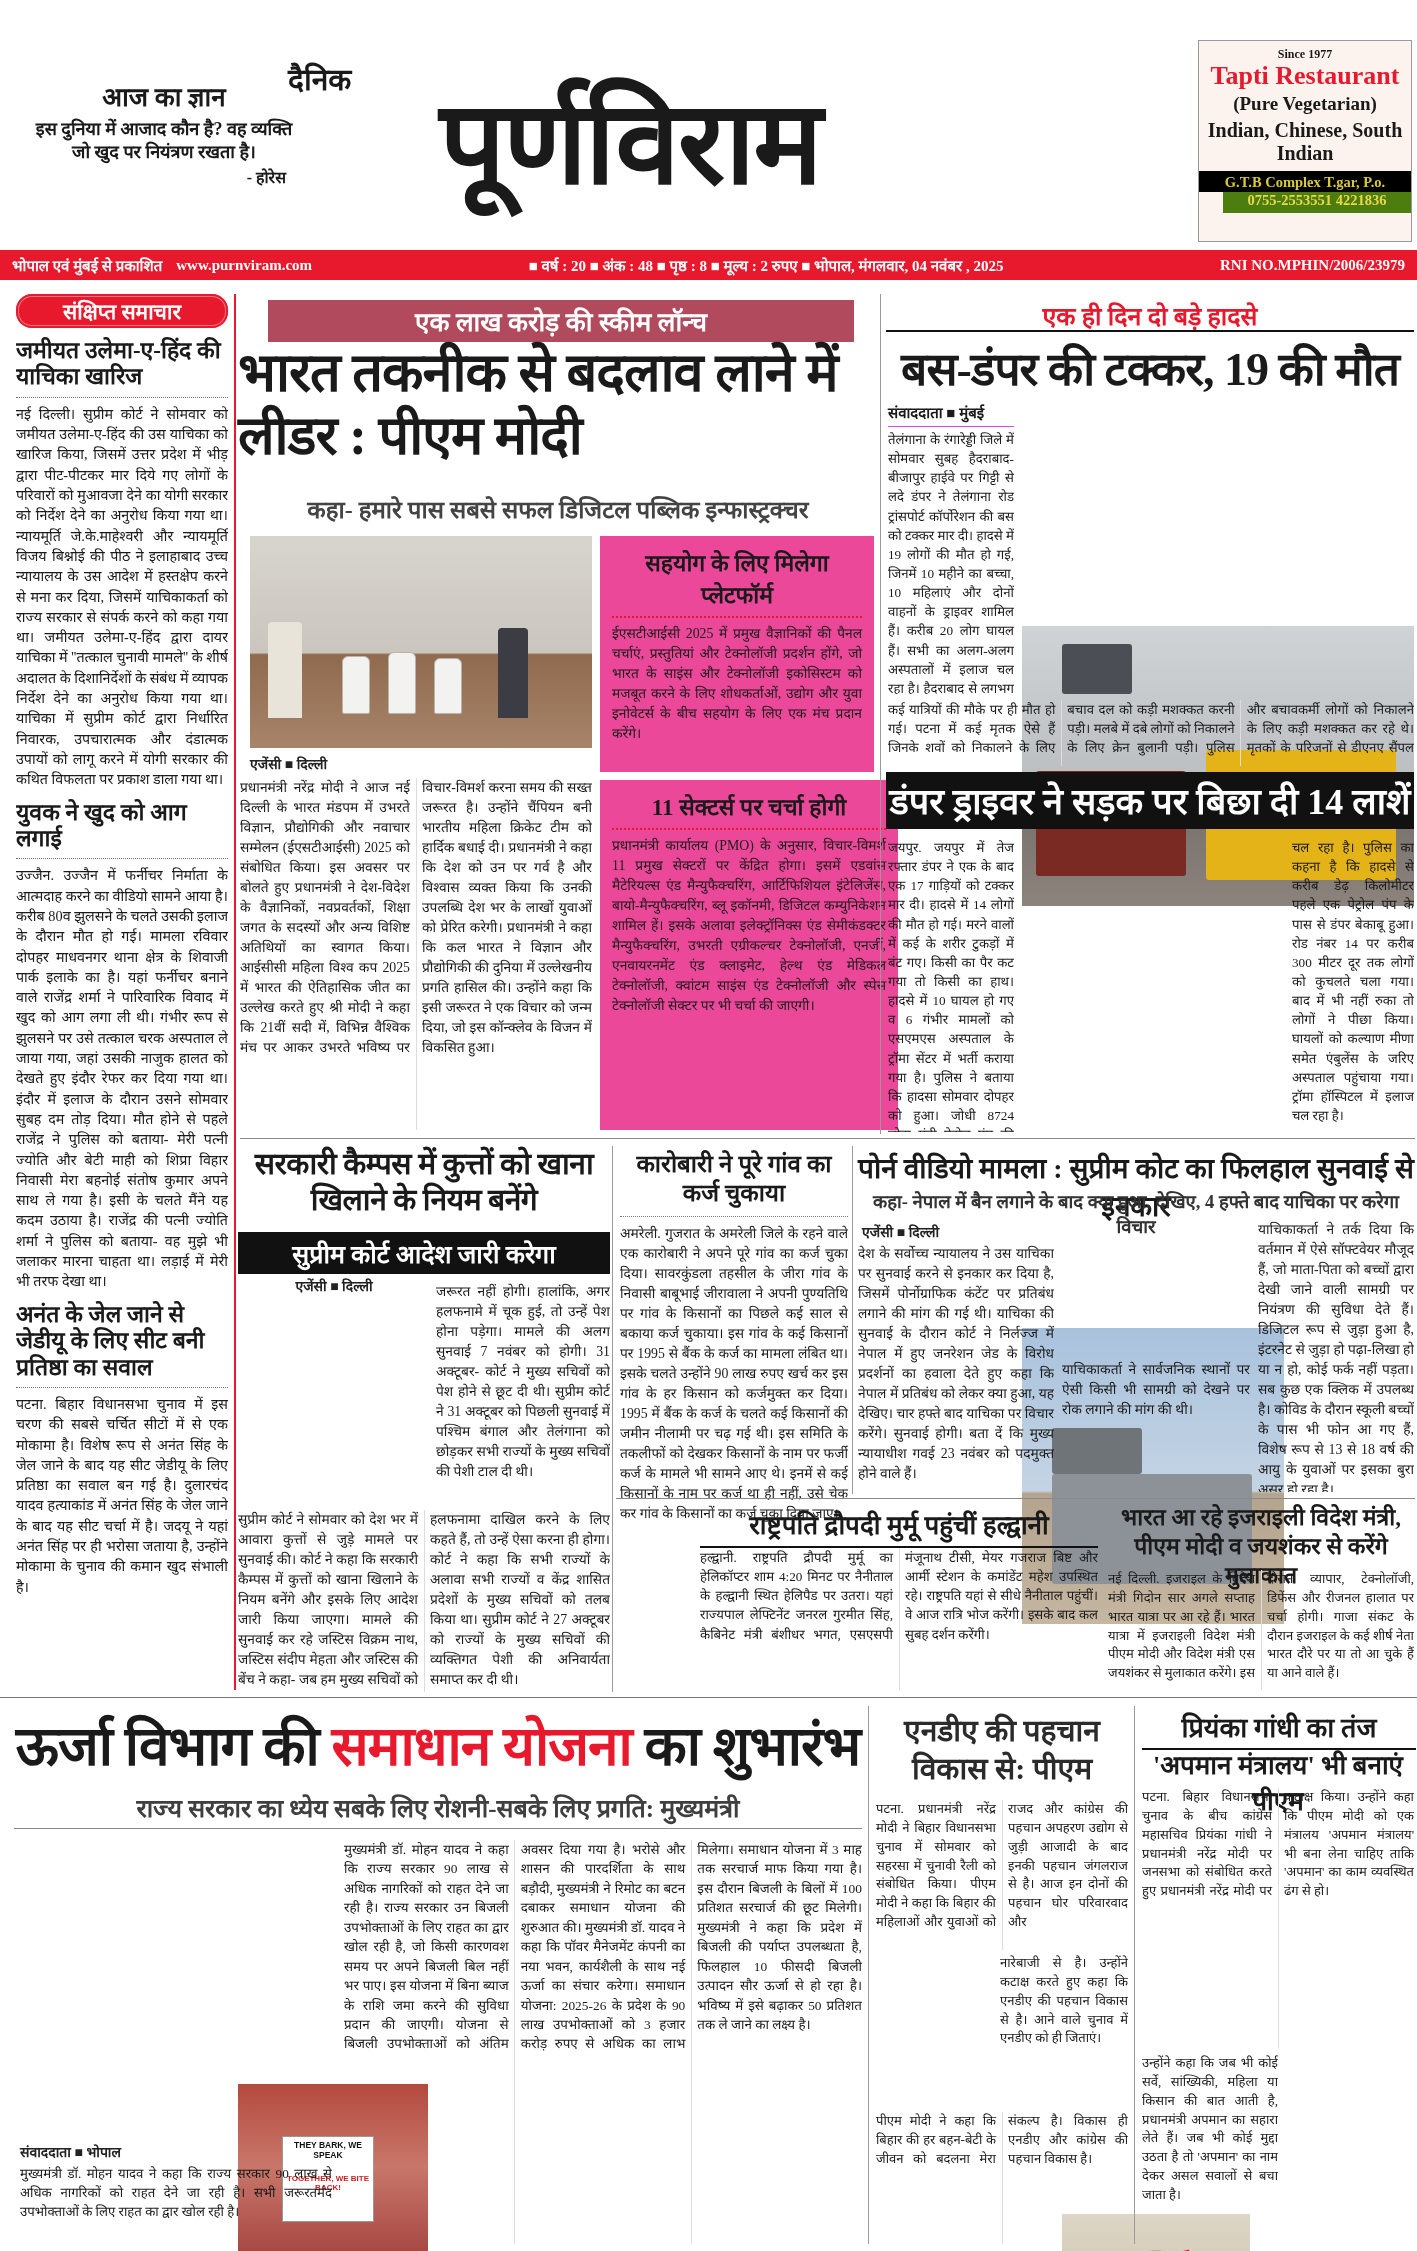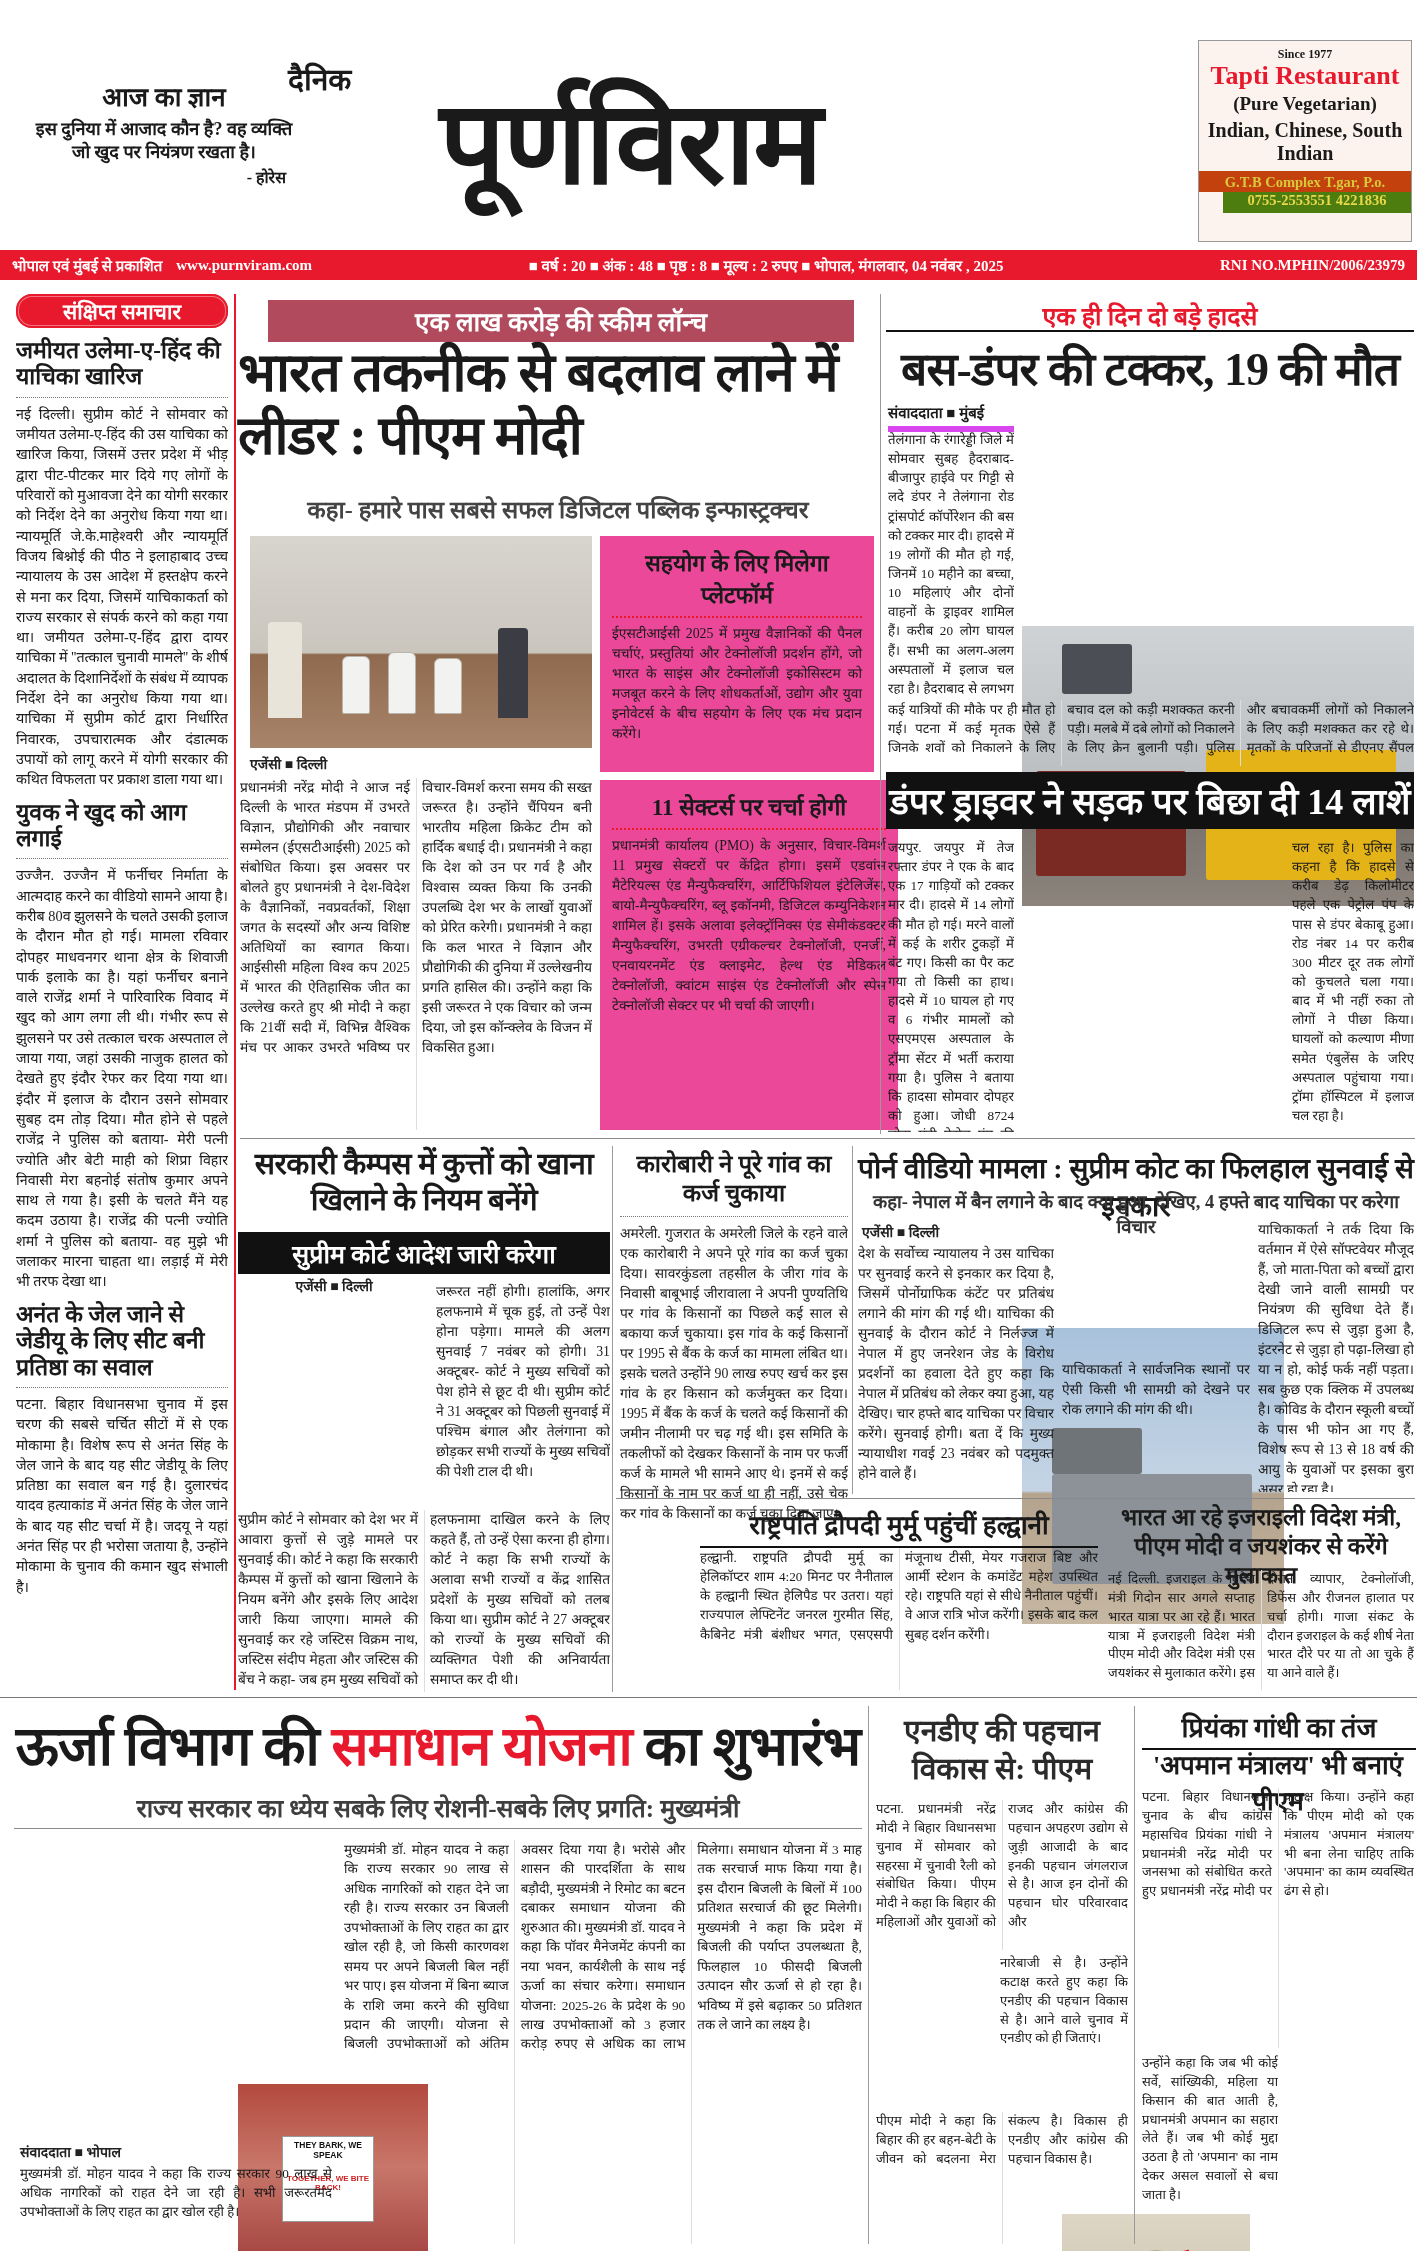--- a/index.html
+++ b/index.html
@@ -16,21 +16,21 @@
   .quote-title{font-size:26px;font-weight:bold;}
   .quote-text{font-size:18px;font-weight:bold;line-height:1.28;margin-top:4px;}
   .quote-author{font-size:16px;font-weight:bold;text-align:right;margin-top:2px;padding-right:14px;}
   .daily{font-size:30px;font-weight:bold;}
   .masthead{font-size:116px;font-weight:900;line-height:1.05;white-space:nowrap;letter-spacing:-2px;}
   .ad{border:1px solid #999;background:#fdf3ee;text-align:center;overflow:hidden;}
   .ad-since{font-size:12px;font-weight:bold;margin-top:6px;}
   .ad-name{font-size:26px;font-weight:bold;color:#e8192c;line-height:1.1;}
   .ad-veg{font-size:19px;font-weight:bold;margin-top:2px;}
   .ad-cuisine{font-size:20px;font-weight:bold;line-height:1.15;margin-top:4px;}
-  .ad-addr{background:#c2410c;color:#d8c83a;font-size:14.5px;font-weight:bold;padding:3px 0 1px;}
+  .ad-addr{background:#000000;color:#d8c83a;font-size:14.5px;font-weight:bold;padding:3px 0 1px;}
   .ad-phone{background:#4d7c0f;color:#e8d84a;font-size:14.5px;font-weight:bold;padding:0 0 4px;margin-left:24px;}
 
   .dateline{background:#e8192c;color:#fff;display:flex;align-items:center;font-size:15px;font-weight:bold;
             padding:0 12px;box-sizing:border-box;gap:14px;}
   .dateline .grow{flex:1;text-align:center;}
 
   
   .badge{background:#e8192c;color:#fff;border-radius:16px;text-align:center;font-size:21px;font-weight:bold;
          padding:3px 0;box-shadow:inset 0 0 0 2px #e8192c, inset 0 0 0 3px #ffffff66;}
   .brief-title{font-size:23px;font-weight:bold;line-height:1.15;border-bottom:1px dotted #777;
@@ -45,21 +45,21 @@
   .body-txt{font-size:13.8px;line-height:1.45;}
   .cols2{column-count:2;column-gap:12px;column-rule:1px solid #ddd;}
   .cols3{column-count:3;column-gap:12px;column-rule:1px solid #ddd;}
   .graybox{background:#ec4899;padding:10px 12px;box-sizing:border-box;overflow:hidden;}
   .graybox h3{margin:0 0 6px;font-size:23px;font-weight:bold;text-align:center;
               border-bottom:2px dotted #e8192c;padding-bottom:6px;}
 
   
   .kicker-red{color:#e8192c;font-size:25px;font-weight:bold;text-align:center;}
   .acc-headline{font-size:46px;font-weight:800;text-align:center;letter-spacing:-1px;border-top:2px solid #111;padding-top:4px;}
-  .byline{font-size:15px;font-weight:bold;border-bottom:6px solid #d946ef;padding-bottom:4px;}
+  .byline{font-size:15px;font-weight:bold;border-bottom:1px solid #d946ef;padding-bottom:4px;}
   .blackbar{background:#111;color:#fff;font-size:36px;font-weight:800;text-align:center;padding:4px 0;}
   .blackbar-sm{background:#111;color:#fff;font-size:25px;font-weight:bold;text-align:center;padding:4px 0;}
 
   .mid-headline{font-size:30px;font-weight:800;line-height:1.2;text-align:center;letter-spacing:-0.5px;}
   .small-headline{font-size:24px;font-weight:bold;line-height:1.2;text-align:center;border-bottom:1px dotted #777;padding-bottom:8px;}
   .porn-headline{font-size:28px;font-weight:800;text-align:center;}
   .porn-subhead{font-size:18.5px;font-weight:bold;color:#333;text-align:center;}
   .sec-headline{font-size:26px;font-weight:800;text-align:center;border-bottom:2px solid #111;padding-bottom:4px;}
   .sec-headline2{font-size:23px;font-weight:800;text-align:center;line-height:1.25;}
 

